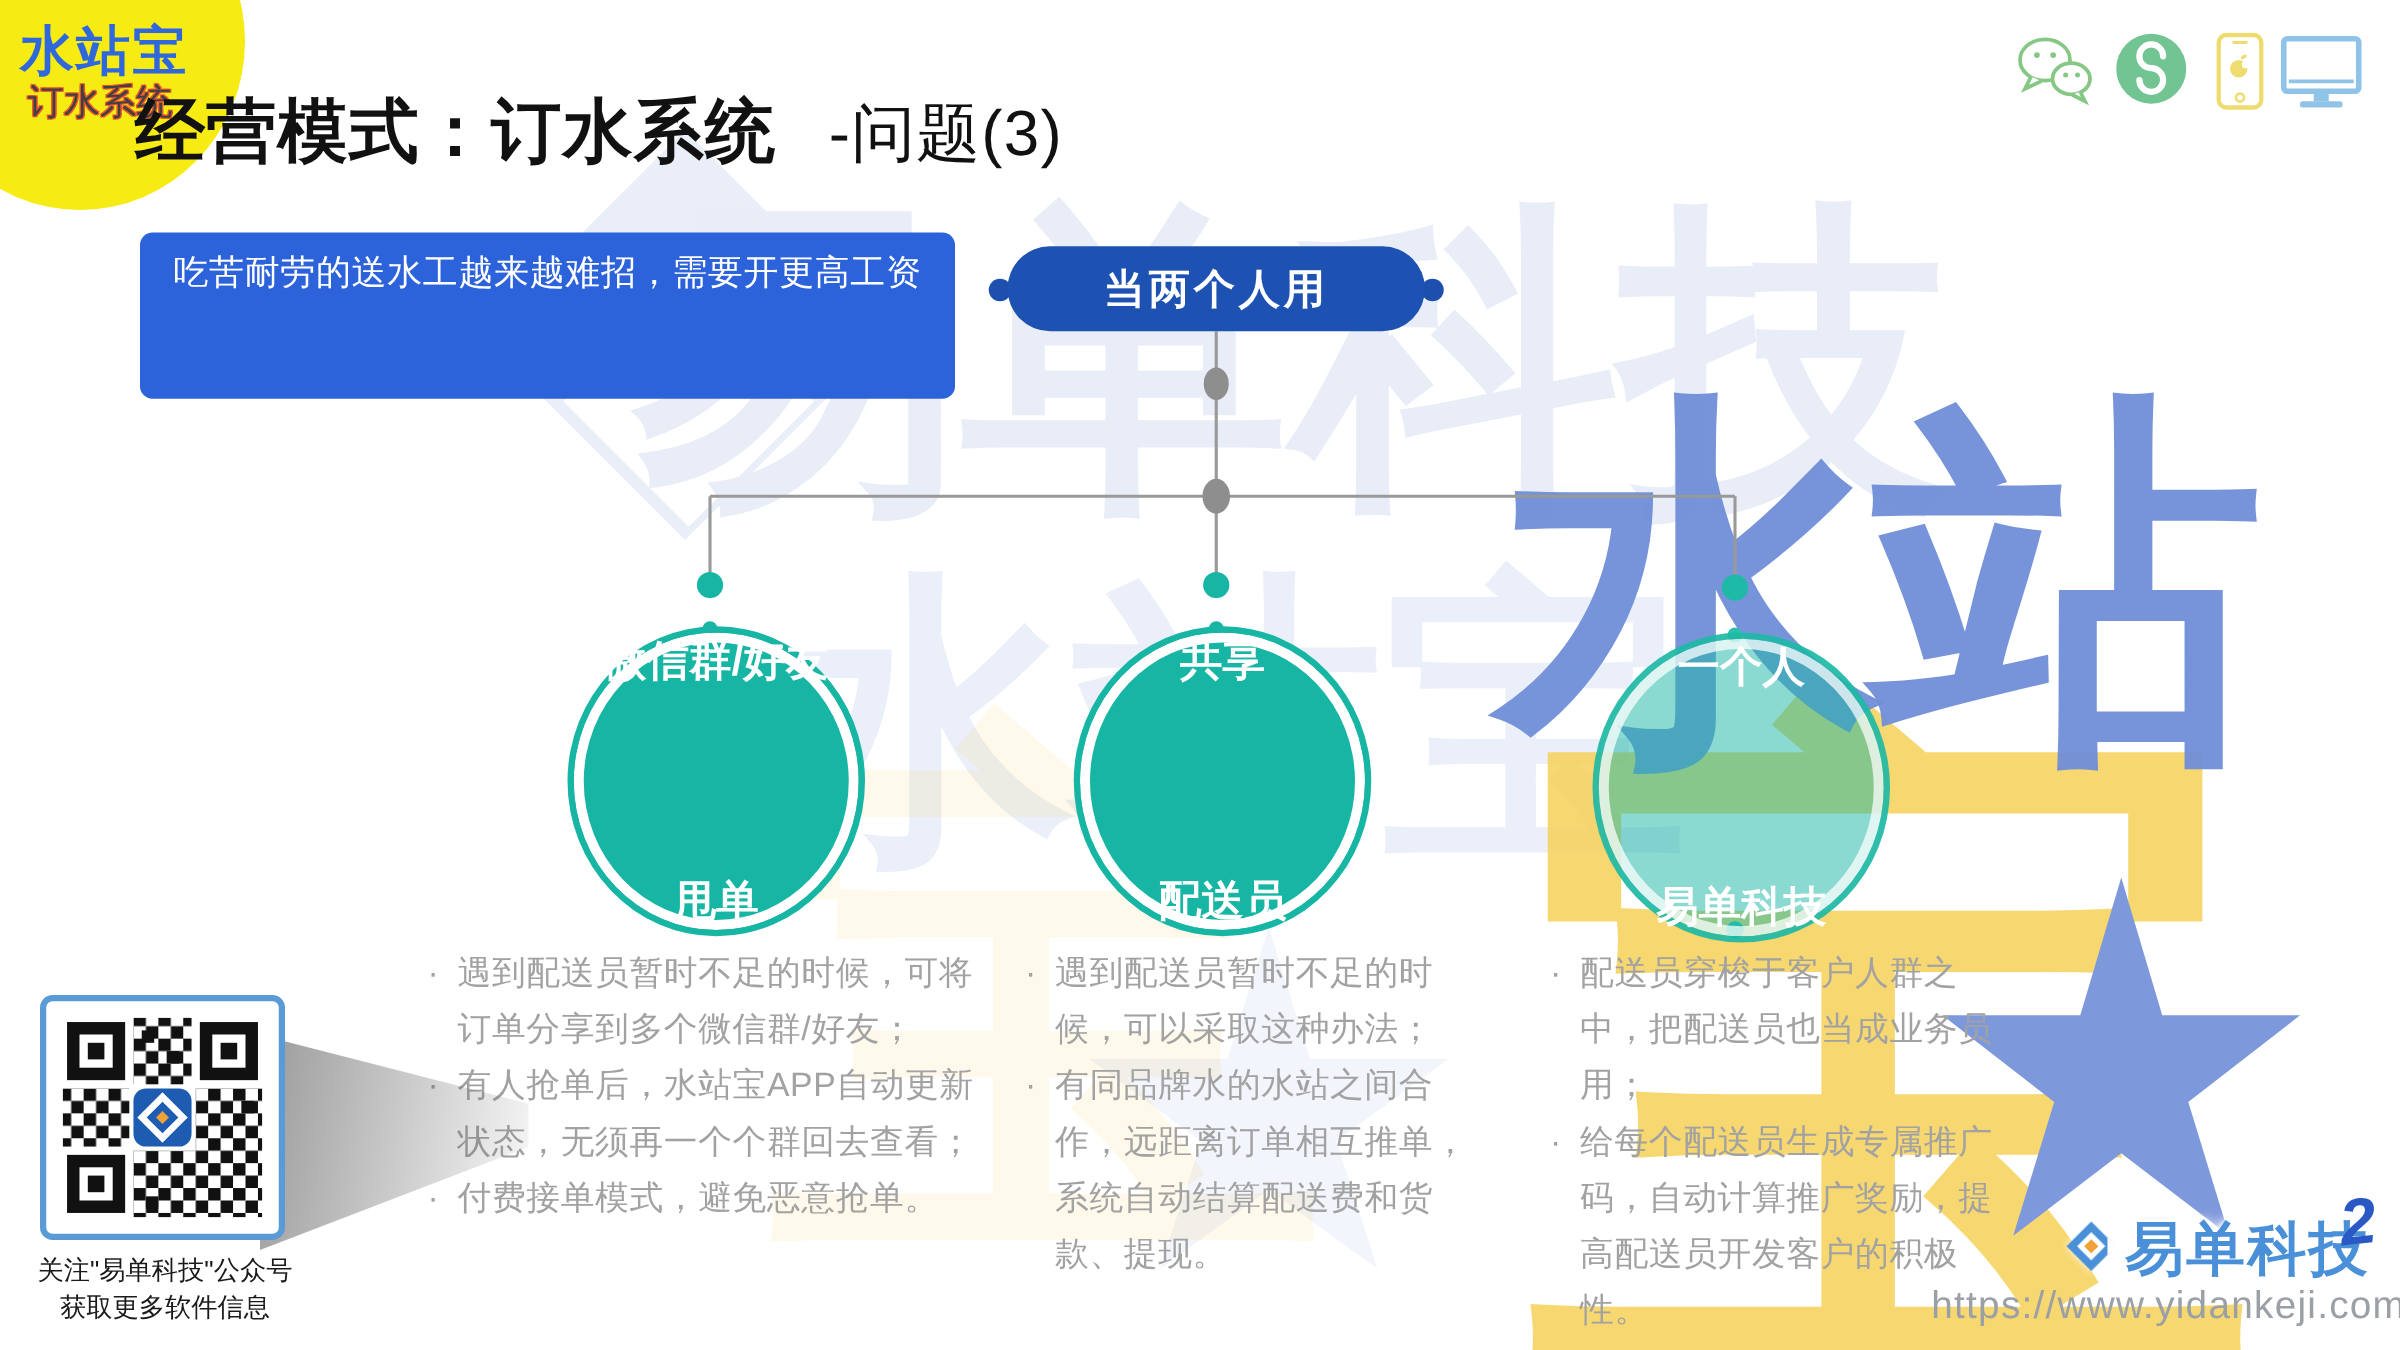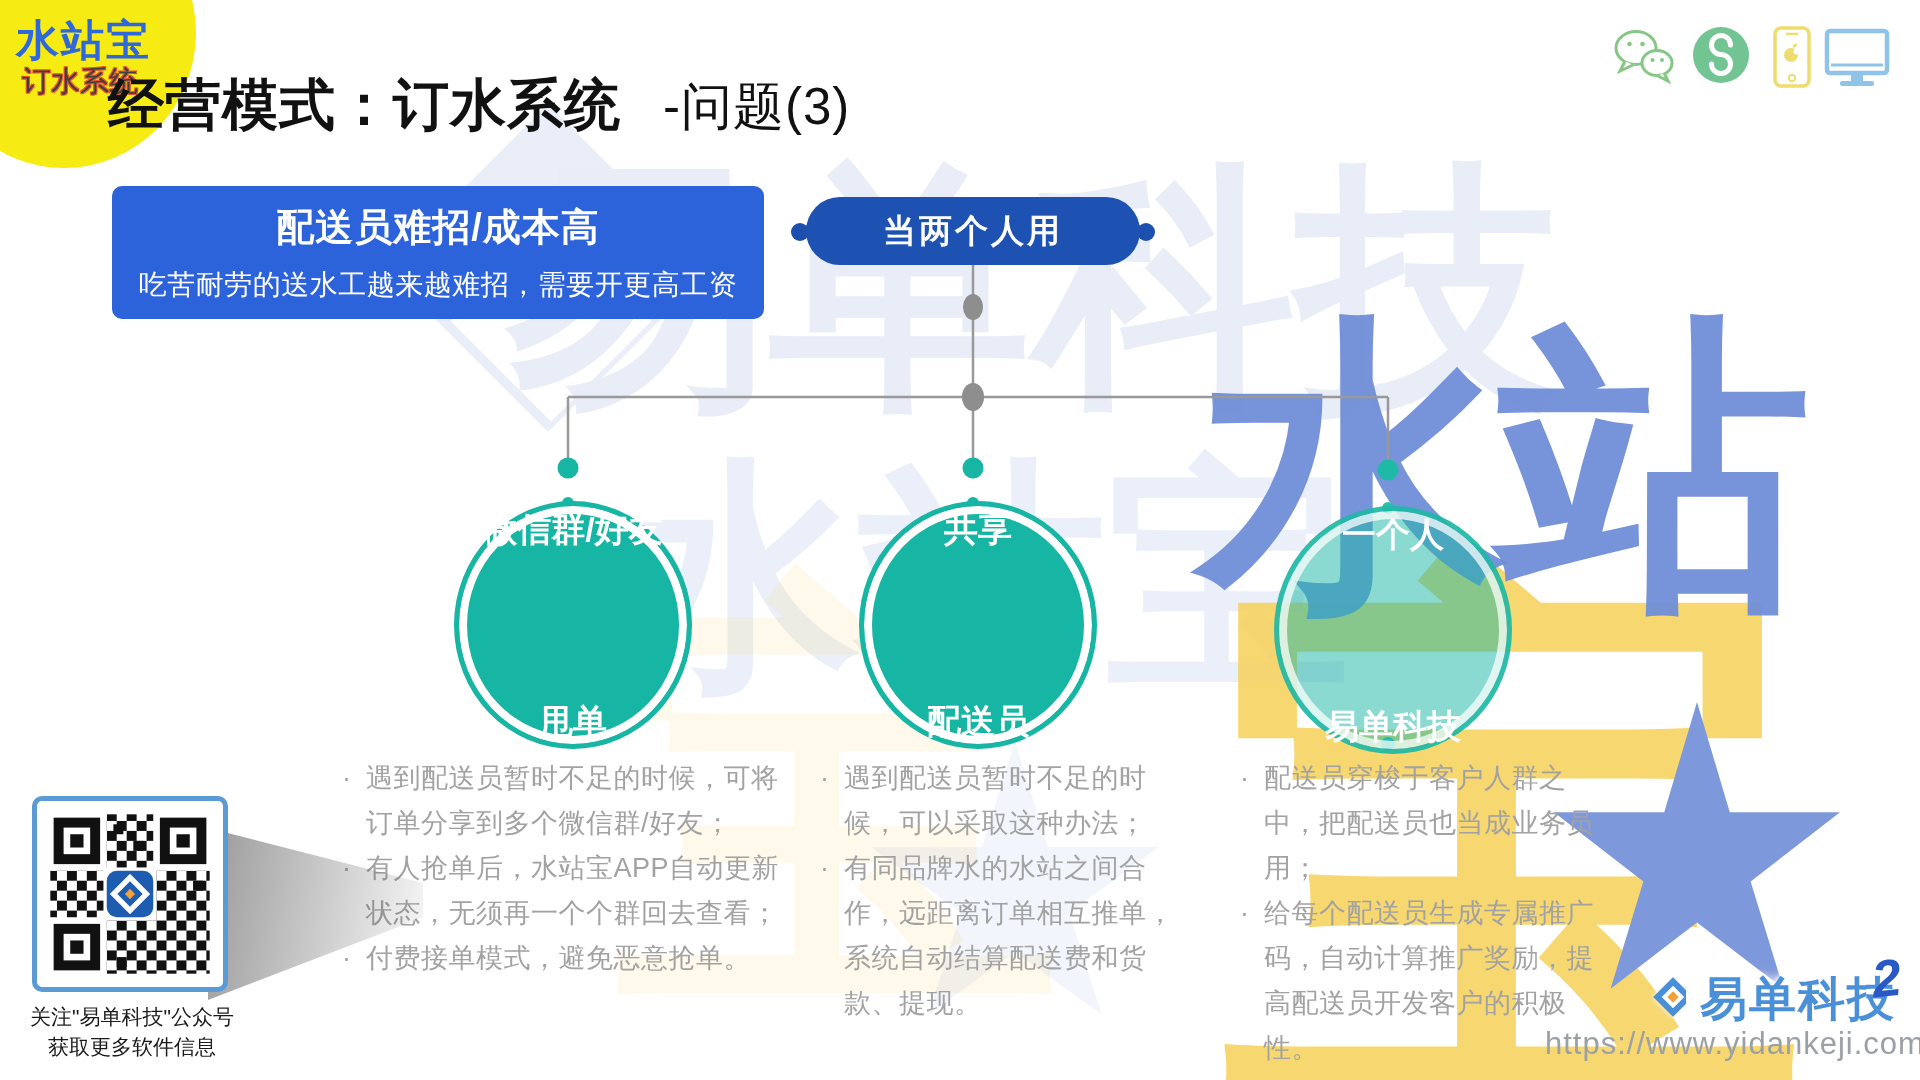--- a/index.html
+++ b/index.html
@@ -112,21 +112,20 @@
   <span class="hicon" style="left:1824px;top:28px;">
     <svg width="66" height="60" viewBox="0 0 66 60">
       <rect x="3" y="3" width="60" height="42" rx="3" stroke="#8fc3e8" stroke-width="4.5" fill="none"></rect>
       <line x1="7" y1="37" x2="59" y2="37" stroke="#8fc3e8" stroke-width="3"></line>
       <rect x="27" y="45" width="12" height="8" fill="#8fc3e8"></rect>
       <rect x="16" y="53" width="34" height="5" rx="2" fill="#8fc3e8"></rect>
     </svg>
   </span>
 
   <div class="abs problem-card">
-    <div class="problem-title">配送员难招/成本高</div>
     <div class="problem-desc">吃苦耐劳的送水工越来越难招，需要开更高工资</div>
   </div>
 
   <svg class="abs" style="left:780px;top:168px;" width="390" height="84" viewBox="0 0 390 84">
     <path d="M 20 64 A 188 52 0 0 1 366 64" stroke="#1c4fae" stroke-width="5" fill="none"></path>
     <circle cx="20" cy="64" r="9" fill="#1c4fae"></circle>
     <circle cx="366" cy="64" r="9" fill="#1c4fae"></circle>
   </svg>
   <div class="abs pill">当两个人用</div>
 

